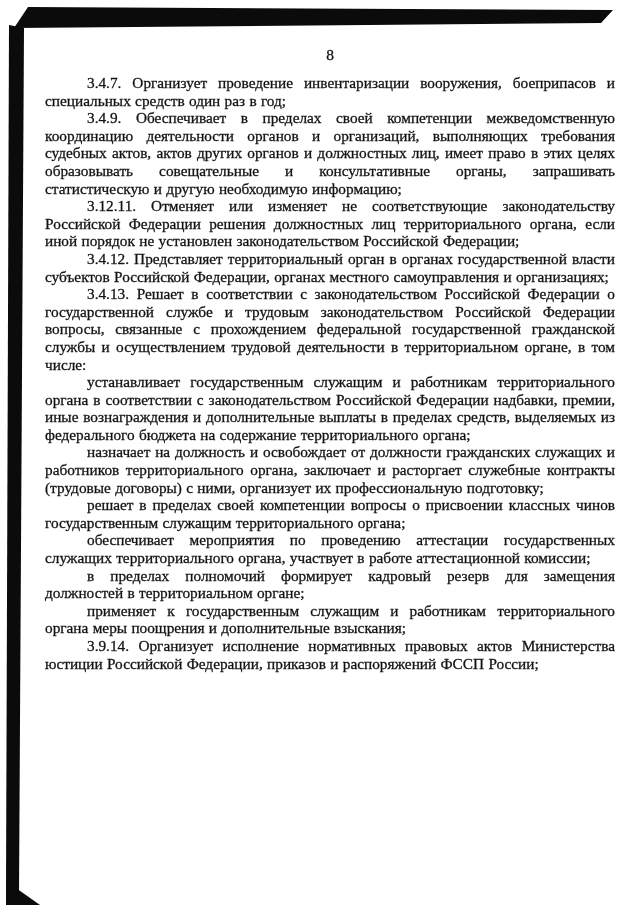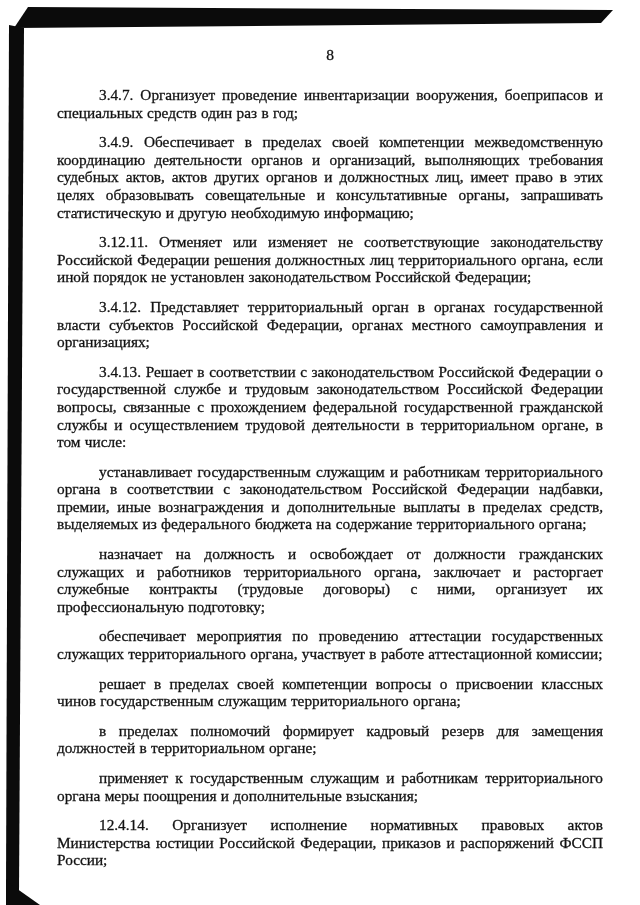--- a/index.html
+++ b/index.html
@@ -34,21 +34,21 @@
     line-height: 18px;
     -webkit-text-stroke: 0.3px #161616;
   }
   .textblock {
     position: absolute;
     top: 74px;
     left: 45px;
     width: 570px;
   }
   .para {
-    margin: 12px;
+    margin: 0;
     padding: 0;
     font-size: 15.3px;
     line-height: 17.6px;
     text-align: justify;
     text-indent: 42px;
     word-spacing: 0.5px;
     -webkit-text-stroke: 0.3px #161616;
   }
 </style>
 </head>
@@ -65,20 +65,20 @@
   <div class="pageno">8</div>
 
   <div class="textblock">
     <p class="para">3.4.7. Организует проведение инвентаризации вооружения, боеприпасов и специальных средств один раз в год;</p>
     <p class="para">3.4.9. Обеспечивает в пределах своей компетенции межведомственную координацию деятельности органов и организаций, выполняющих требования судебных актов, актов других органов и должностных лиц, имеет право в этих целях образовывать совещательные и консультативные органы, запрашивать статистическую и другую необходимую информацию;</p>
     <p class="para">3.12.11. Отменяет или изменяет не соответствующие законодательству Российской Федерации решения должностных лиц территориального органа, если иной порядок не установлен законодательством Российской Федерации;</p>
     <p class="para">3.4.12. Представляет территориальный орган в органах государственной власти субъектов Российской Федерации, органах местного самоуправления и организациях;</p>
     <p class="para">3.4.13. Решает в соответствии с законодательством Российской Федерации о государственной службе и трудовым законодательством Российской Федерации вопросы, связанные с прохождением федеральной государственной гражданской службы и осуществлением трудовой деятельности в территориальном органе, в том числе:</p>
     <p class="para">устанавливает государственным служащим и работникам территориального органа в соответствии с законодательством Российской Федерации надбавки, премии, иные вознаграждения и дополнительные выплаты в пределах средств, выделяемых из федерального бюджета на содержание территориального органа;</p>
     <p class="para">назначает на должность и освобождает от должности гражданских служащих и работников территориального органа, заключает и расторгает служебные контракты (трудовые договоры) с ними, организует их профессиональную подготовку;</p>
+    <p class="para">решает в пределах своей компетенции вопросы о присвоении классных чинов государственным служащим территориального органа;</p>
     <p class="para">обеспечивает мероприятия по проведению аттестации государственных служащих территориального органа, участвует в работе аттестационной комиссии;</p>
-    <p class="para">решает в пределах своей компетенции вопросы о присвоении классных чинов государственным служащим территориального органа;</p>
     <p class="para">в пределах полномочий формирует кадровый резерв для замещения должностей в территориальном органе;</p>
     <p class="para">применяет к государственным служащим и работникам территориального органа меры поощрения и дополнительные взыскания;</p>
-    <p class="para">12.4.14. Организует исполнение нормативных правовых актов Министерства юстиции Российской Федерации, приказов и распоряжений ФССП России;</p>
+    <p class="para">3.9.14. Организует исполнение нормативных правовых актов Министерства юстиции Российской Федерации, приказов и распоряжений ФССП России;</p>
   </div>
 
 </div>
 
 </body></html>

